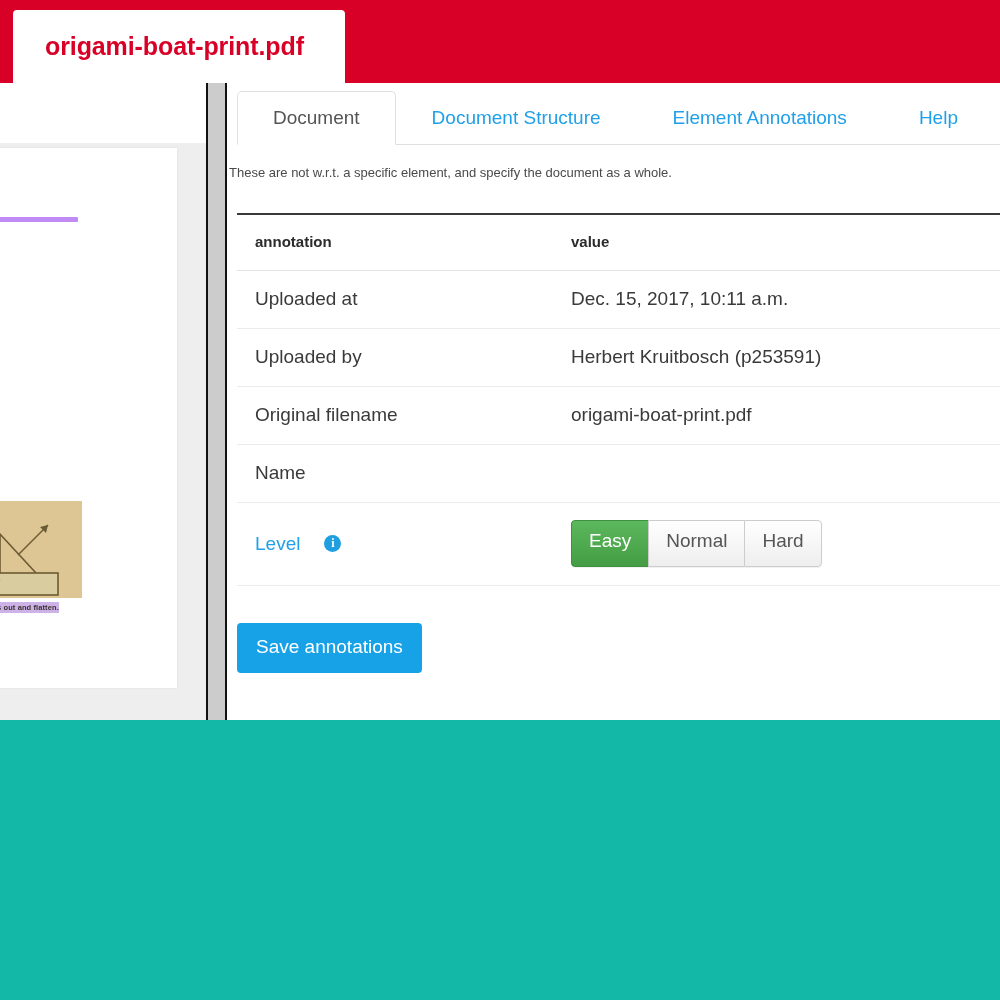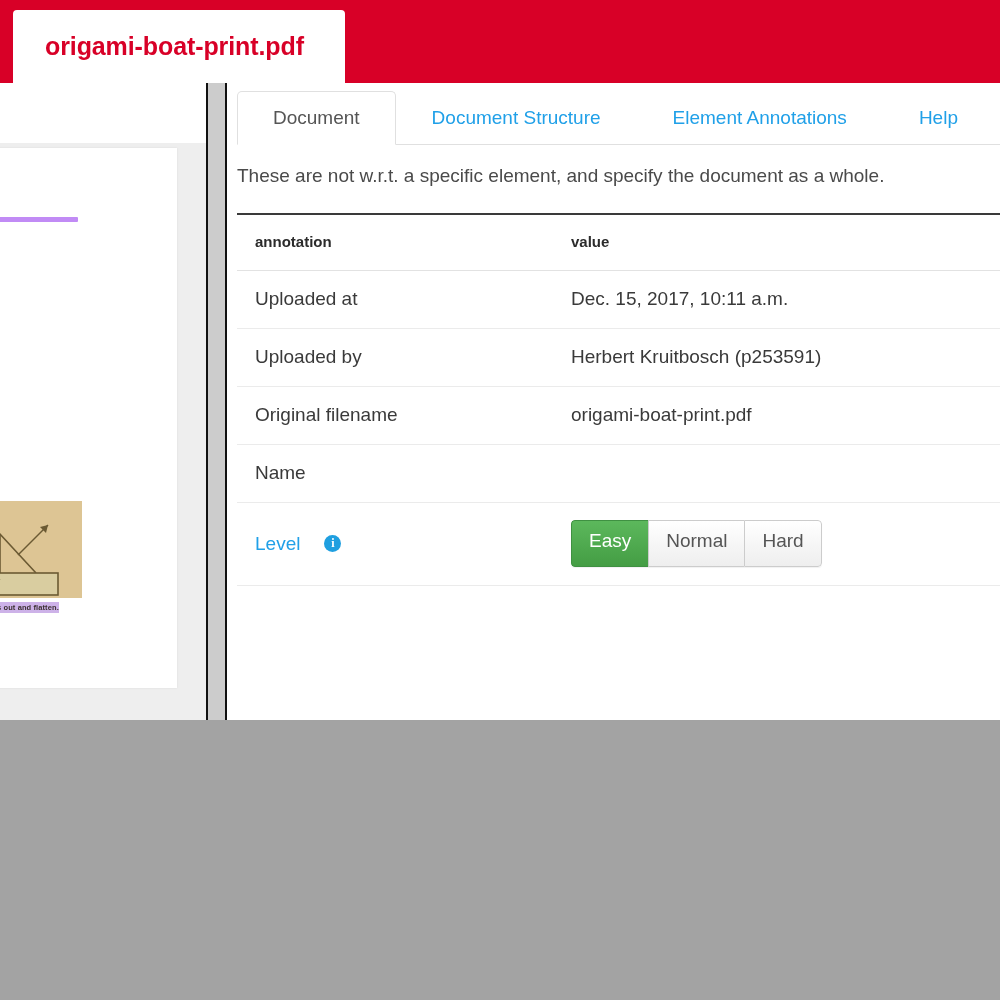--- a/index.html
+++ b/index.html
@@ -9,21 +9,21 @@
     height: 1000px;
     background: #ffffff;
     font-family: "Liberation Sans", sans-serif;
     overflow: hidden;
   }
 
   #app {
     position: relative;
     width: 1000px;
     height: 1000px;
-    background: #a3a3a3;
+    background: #14b8a6;
   }
 
   
   .topbar {
     position: absolute;
     left: 0;
     top: 0;
     width: 1000px;
     height: 83px;
     background: #d80027;
@@ -183,23 +183,23 @@
     border: 1px solid #e0e0e0;
     border-bottom: 1px solid #ffffff;
     border-top-left-radius: 5px;
     border-top-right-radius: 5px;
     margin-bottom: -1px;
   }
 
   
   .intro-note {
     position: absolute;
-    left: 10px;
+    left: 2px;
     top: 82px;
-    font-size: 19px;
+    font-size: 13px;
     color: #4a4a4a;
     white-space: nowrap;
   }
 
   
   .ann-table {
     position: absolute;
     left: 10px;
     top: 130px;
     width: 763px;
@@ -391,15 +391,16 @@
             <div class="btn-group">
               <div class="btn active">Easy</div>
               <div class="btn">Normal</div>
               <div class="btn">Hard</div>
             </div>
           </td>
         </tr>
       </tbody>
     </table>
 
+    <button class="save-btn">Save annotations</button>
 
   </div>
 </div>
 
 </body></html>

